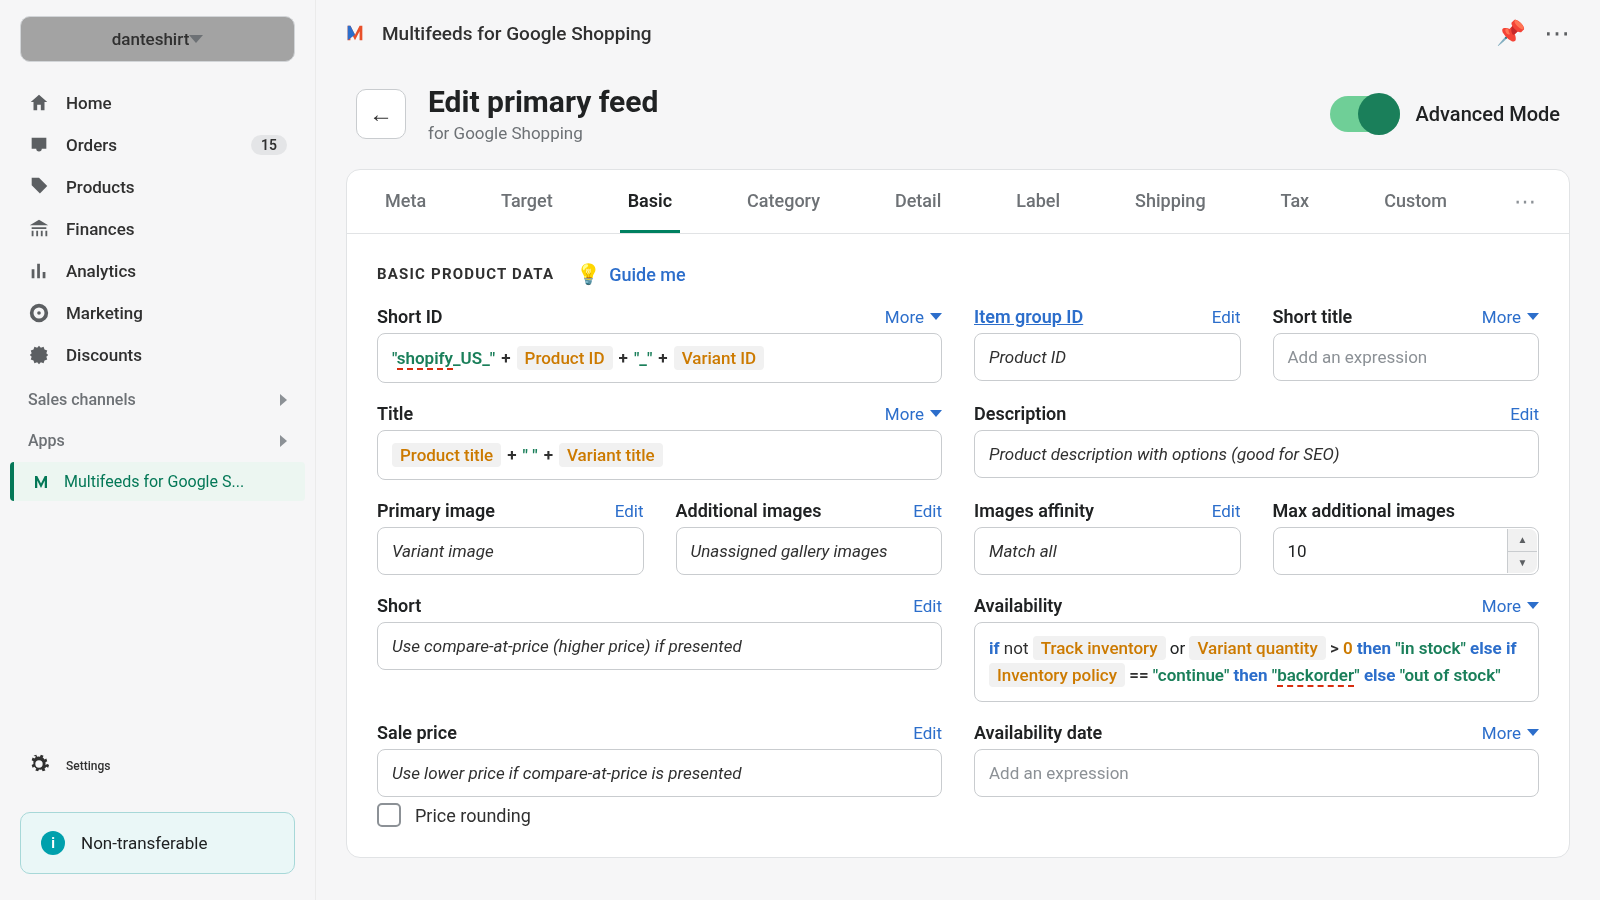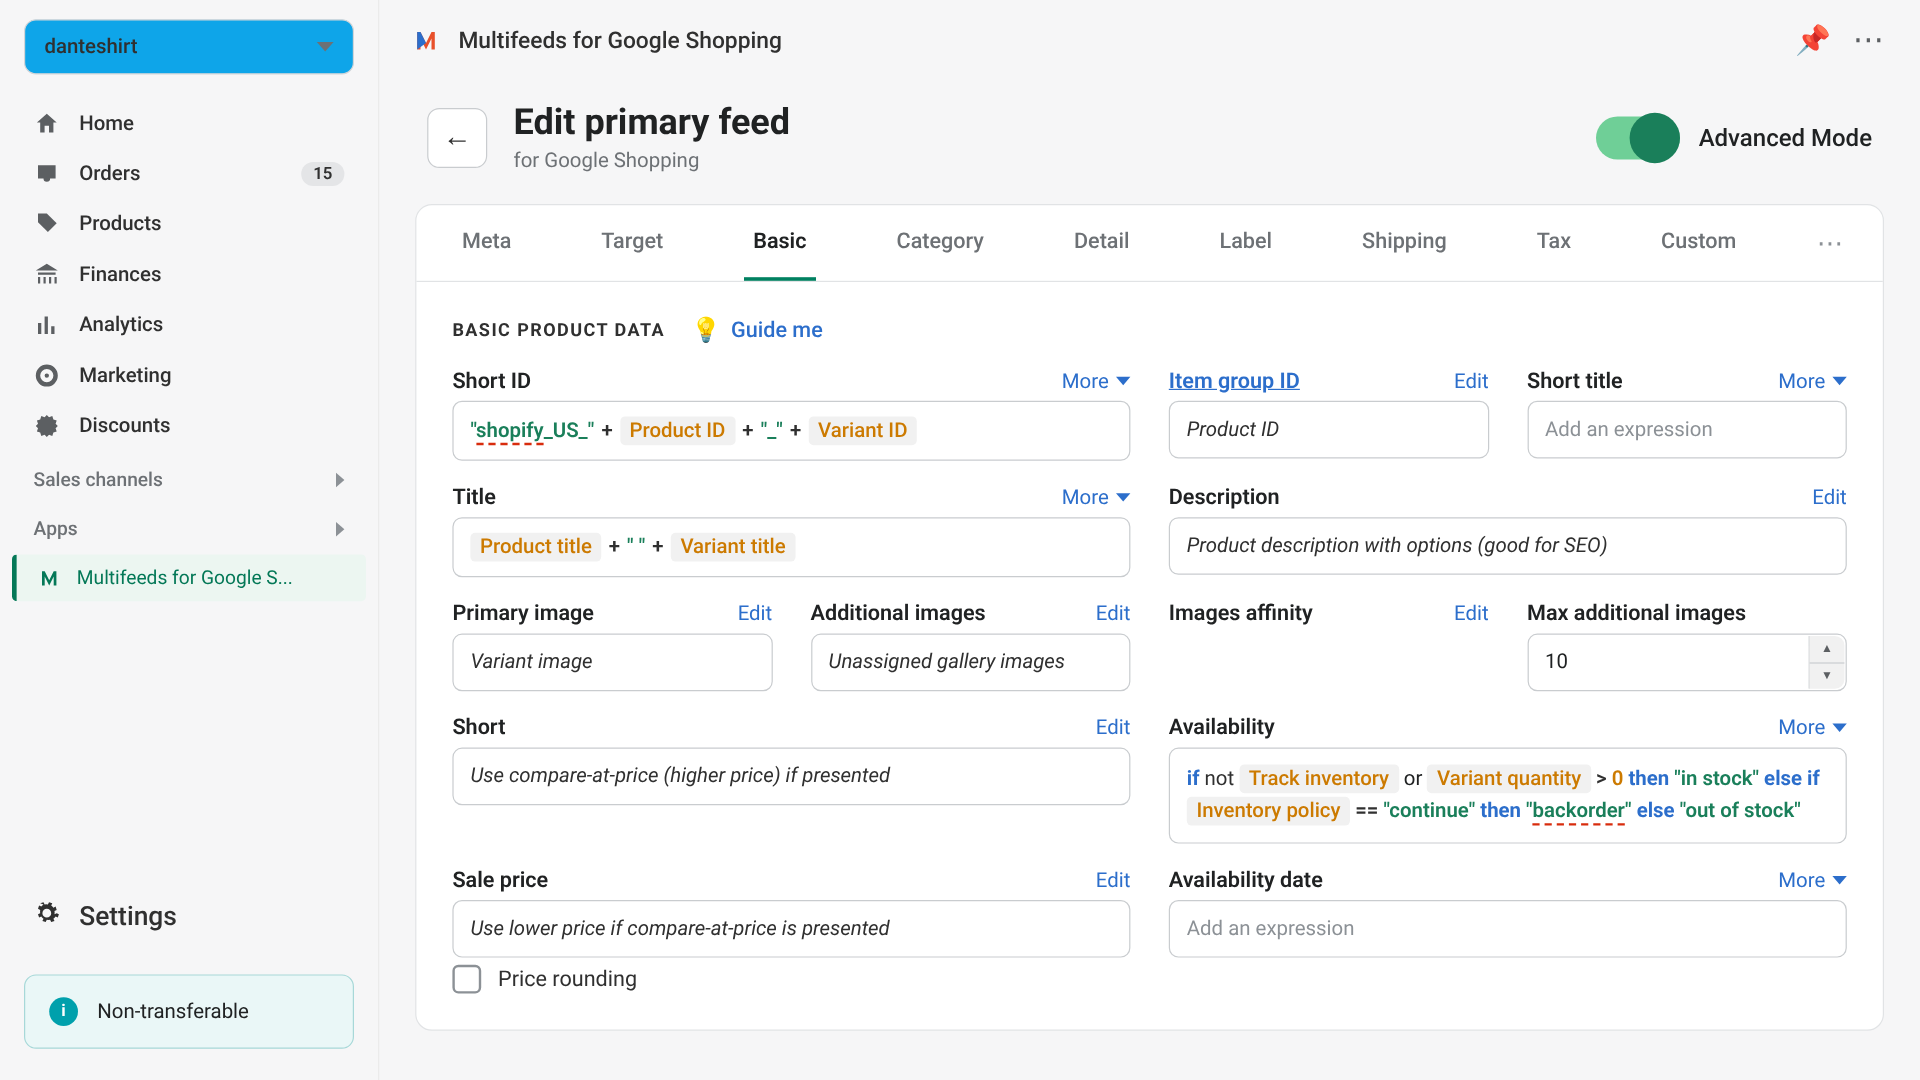--- a/index.html
+++ b/index.html
@@ -1,33 +1,33 @@
 <!DOCTYPE html>
 <html><head>
 <meta charset="utf-8">
 <style>
 * { box-sizing: border-box; margin: 0; padding: 0; }
 body { font-family: -apple-system, BlinkMacSystemFont, "Segoe UI", Roboto, sans-serif; background: #f6f6f7; color: #202223; width:1600px; height:900px; overflow:hidden; }
 .app { display:flex; width:100%; height:100%; }
 
 
 .sidebar { width:316px; background:#f6f6f7; padding:16px 10px; border-right:1px solid #ebebeb; display:flex; flex-direction:column; }
-.store-select { margin:0 10px 20px; padding:12px 16px; border:1px solid #d2d5d8; border-radius:10px; background:#0ea5e9; display:flex; align-items:center; justify-content:space-between; cursor:pointer; }
+.store-select { margin:0 10px 20px; padding:12px 16px; border:1px solid #d2d5d8; border-radius:10px; background:#a3a3a3; display:flex; align-items:center; justify-content:center; cursor:pointer; }
 .store-select span { font-size:17px; font-weight:500; color:#303030; }
 .chev-down { width:0; height:0; border-left:7px solid transparent; border-right:7px solid transparent; border-top:8px solid #6d7175; }
 .nav { list-style:none; }
 .nav li { display:flex; align-items:center; gap:16px; padding:10px 18px; font-size:17px; font-weight:500; color:#303030; cursor:pointer; border-radius:8px; }
 .nav .icon { width:22px; height:22px; display:inline-flex; align-items:center; justify-content:center; color:#5c5f62; }
 .badge { margin-left:auto; background:#e4e5e7; color:#303030; font-size:14px; font-weight:600; padding:2px 10px; border-radius:12px; }
 .section-label { display:flex; align-items:center; justify-content:space-between; padding:14px 18px 8px; font-size:16px; color:#6d7175; font-weight:500; cursor:pointer; }
 .chev-right { width:0;height:0;border-top:6px solid transparent;border-bottom:6px solid transparent;border-left:7px solid #8c9196; }
 .app-item { display:flex; align-items:center; gap:14px; padding:10px 18px; font-size:16px; color:#047857; background:#ecf6f1; border-left:4px solid #047857; cursor:pointer; border-radius:4px; margin:4px 0; }
 .app-item .m-logo { width:18px; height:18px; display:inline-block; }
 .spacer { flex:1; }
-.settings-item { display:flex; align-items:center; gap:16px; padding:12px 18px; font-size:22px; font-weight:500; color:#303030; cursor:pointer; }
+.settings-item { display:flex; align-items:center; gap:16px; padding:12px 18px; font-size:12px; font-weight:500; color:#303030; cursor:pointer; }
 .notice { margin:22px 10px 10px; padding:18px 20px; border:1px solid #a7d8d8; background:#eaf7f7; border-radius:10px; display:flex; align-items:center; gap:16px; }
 .notice .dot { width:24px; height:24px; border-radius:50%; background:#00a0ac; color:#fff; display:flex; align-items:center; justify-content:center; font-size:14px; font-weight:700; }
 .notice span { font-size:17px; }
 
 
 .main { flex:1; display:flex; flex-direction:column; overflow:auto; }
 .topbar { display:flex; align-items:center; gap:16px; padding:18px 28px; }
 .m-logo-big { width:22px; height:22px; display:inline-block; }
 .app-title { font-size:19px; font-weight:500; color:#303030; }
 .topbar-right { margin-left:auto; display:flex; align-items:center; gap:18px; }
@@ -317,20 +317,21 @@
             <div class="input italic" style="overflow:hidden;white-space:nowrap;">Unassigned gallery images</div>
           </div>
         </div>
 
         <div class="half-grid">
           <div>
             <div class="field-row">
               <span class="field-label">Images affinity</span>
               <span class="action">Edit</span>
             </div>
+            <div class="input italic">Match all</div>
           </div>
           <div>
             <div class="field-row">
               <span class="field-label">Max additional images</span>
             </div>
             <div class="input num-field">
               <span>10</span>
               <div class="steppers">
                 <div class="step">▲</div>
                 <div class="step">▼</div>

